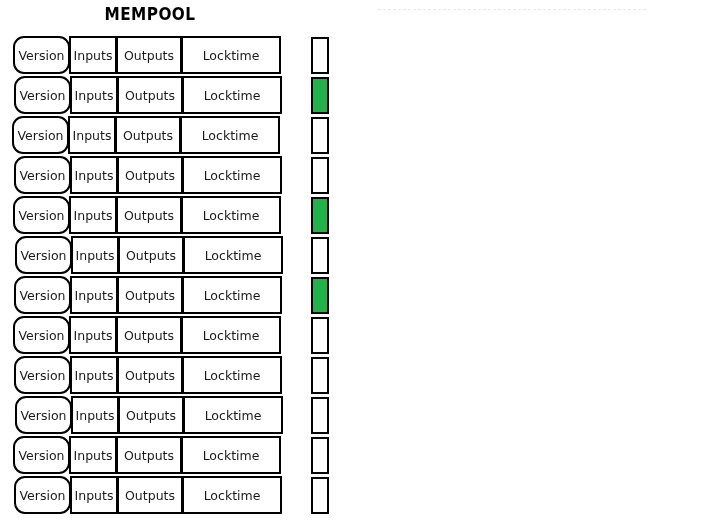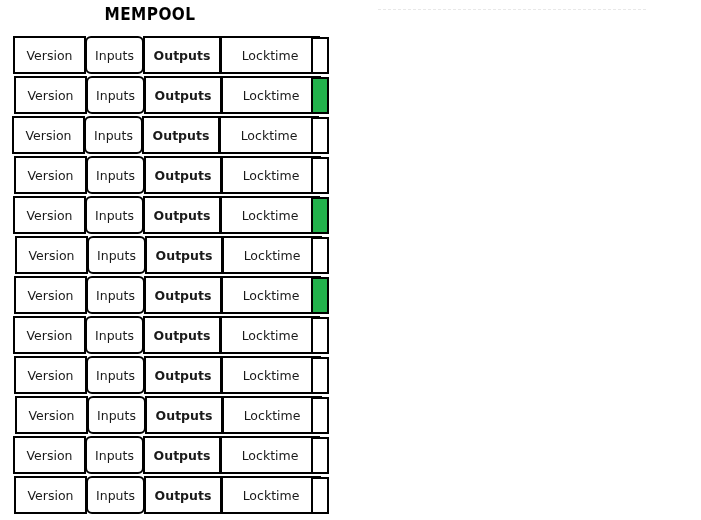--- a/index.html
+++ b/index.html
@@ -72,23 +72,23 @@
     height: 38px;
     display: flex;
     align-items: center;
     justify-content: center;
     font-family: "DejaVu Sans", sans-serif;
     font-size: 12.5px;
     color: #1a1a1a;
     margin-right: -1px;
   }
 
-  .tx-cell.version  { width: 73px; }
-  .tx-cell.inputs   { width: 59px; border-radius: 6px; }
-  .tx-cell.outputs  { width: 78px; font-weight: bold; }
+  .tx-cell.version  { width: 57px; border-radius: 11px; }
+  .tx-cell.inputs   { width: 48px; }
+  .tx-cell.outputs  { width: 66px; }
   .tx-cell.locktime { width: 100px; }
 
   .tx-status {
     position: absolute;
     top: 1px;
     left: 311px;
     width: 18px;
     height: 37px;
     border: 2px solid #000000;
     box-sizing: border-box;

